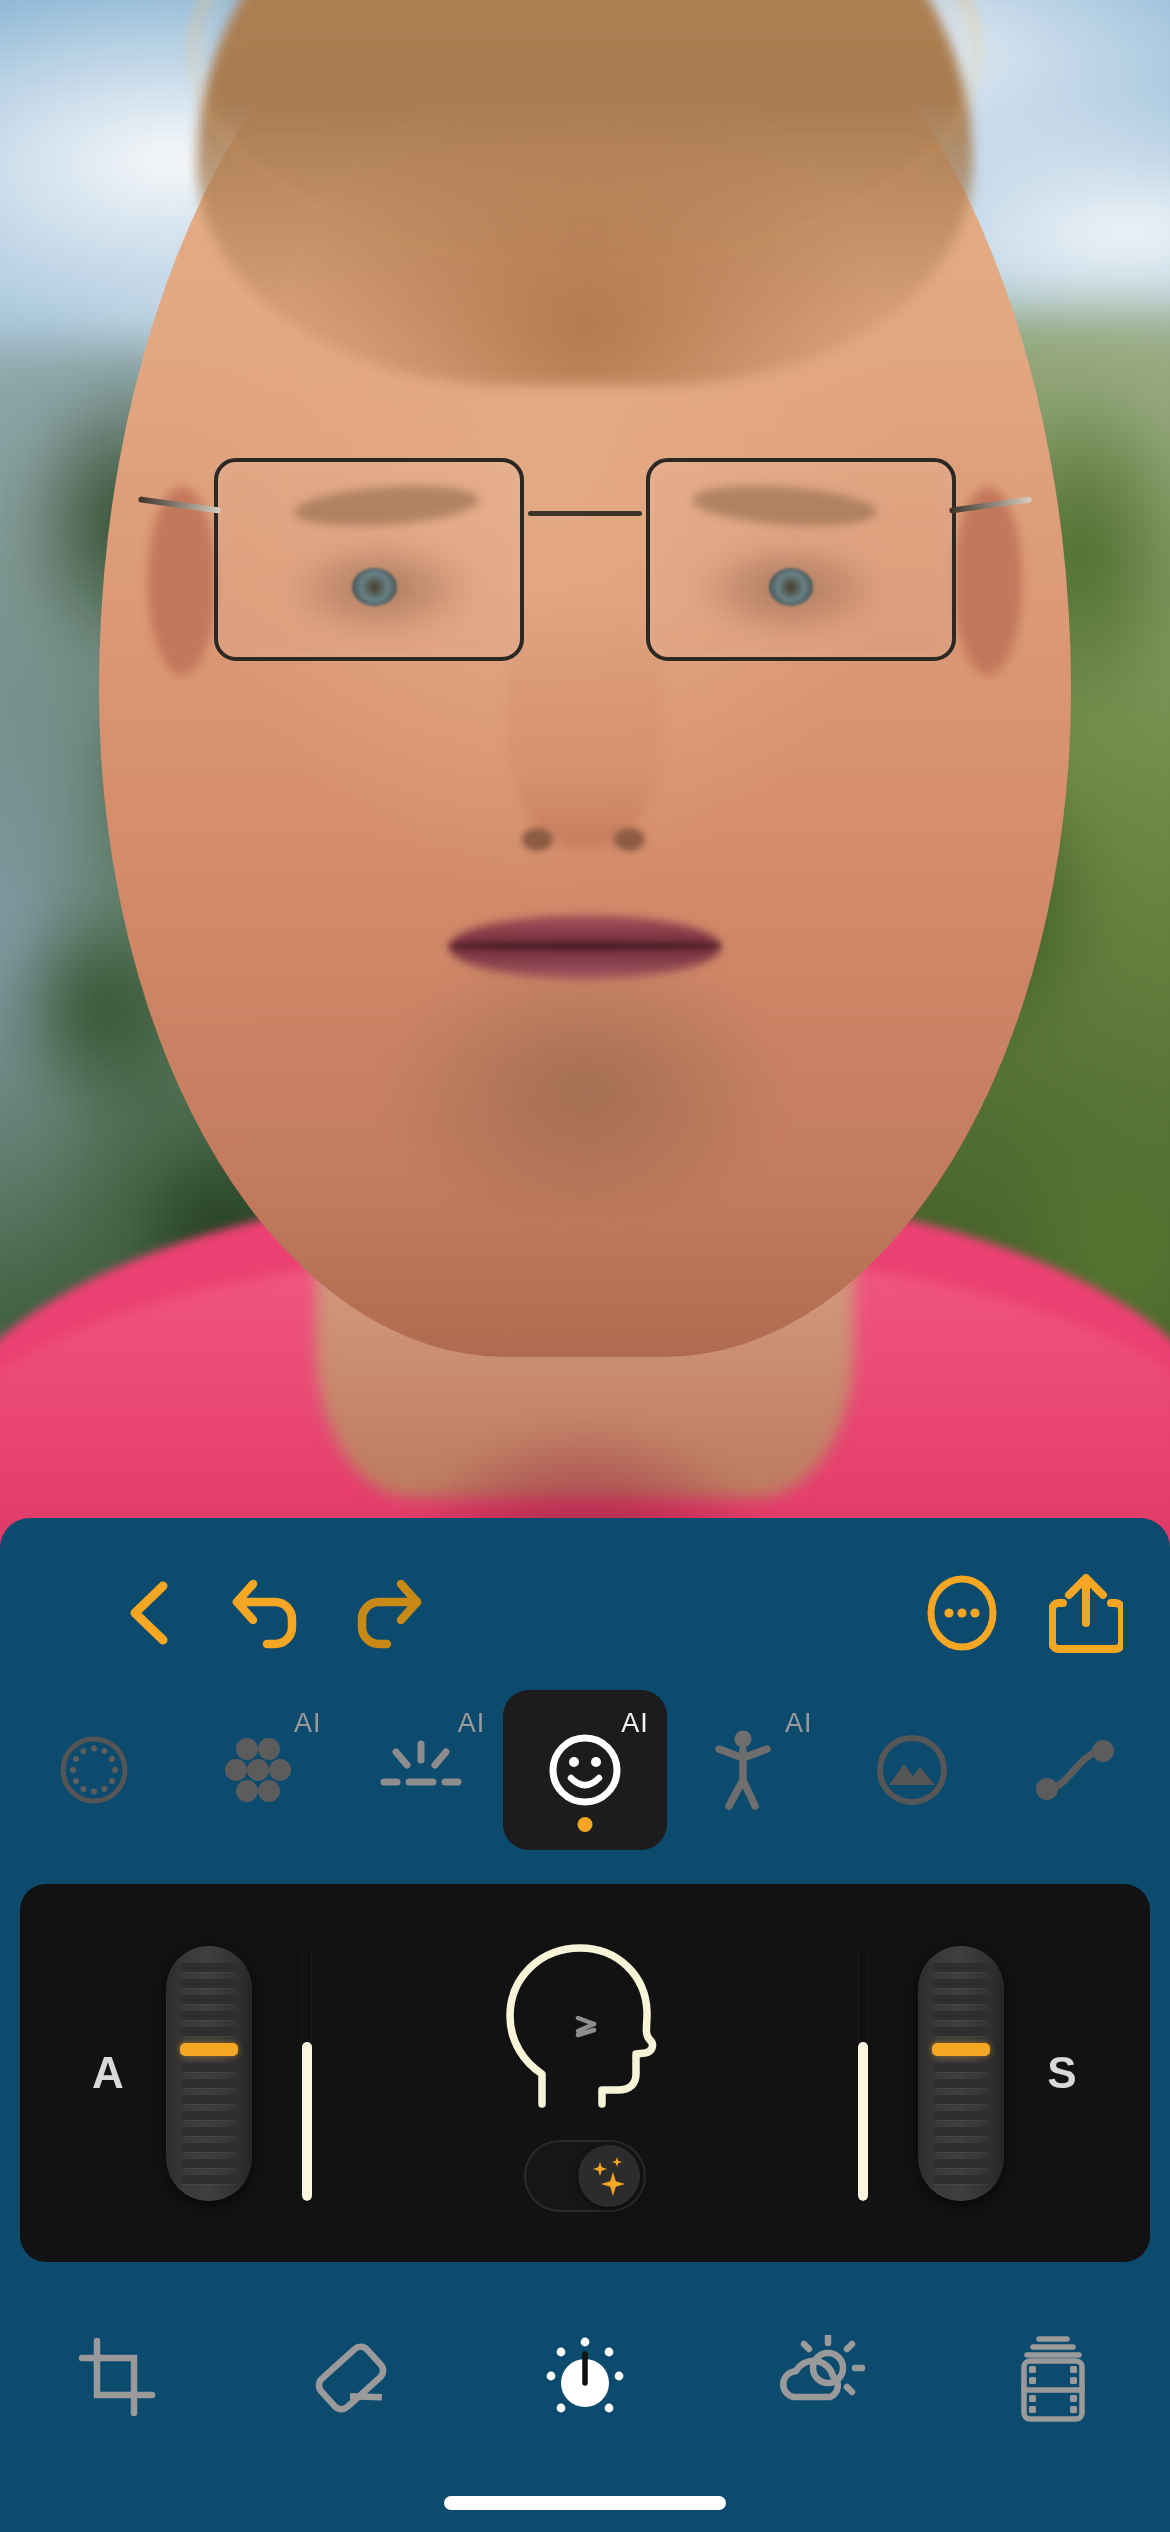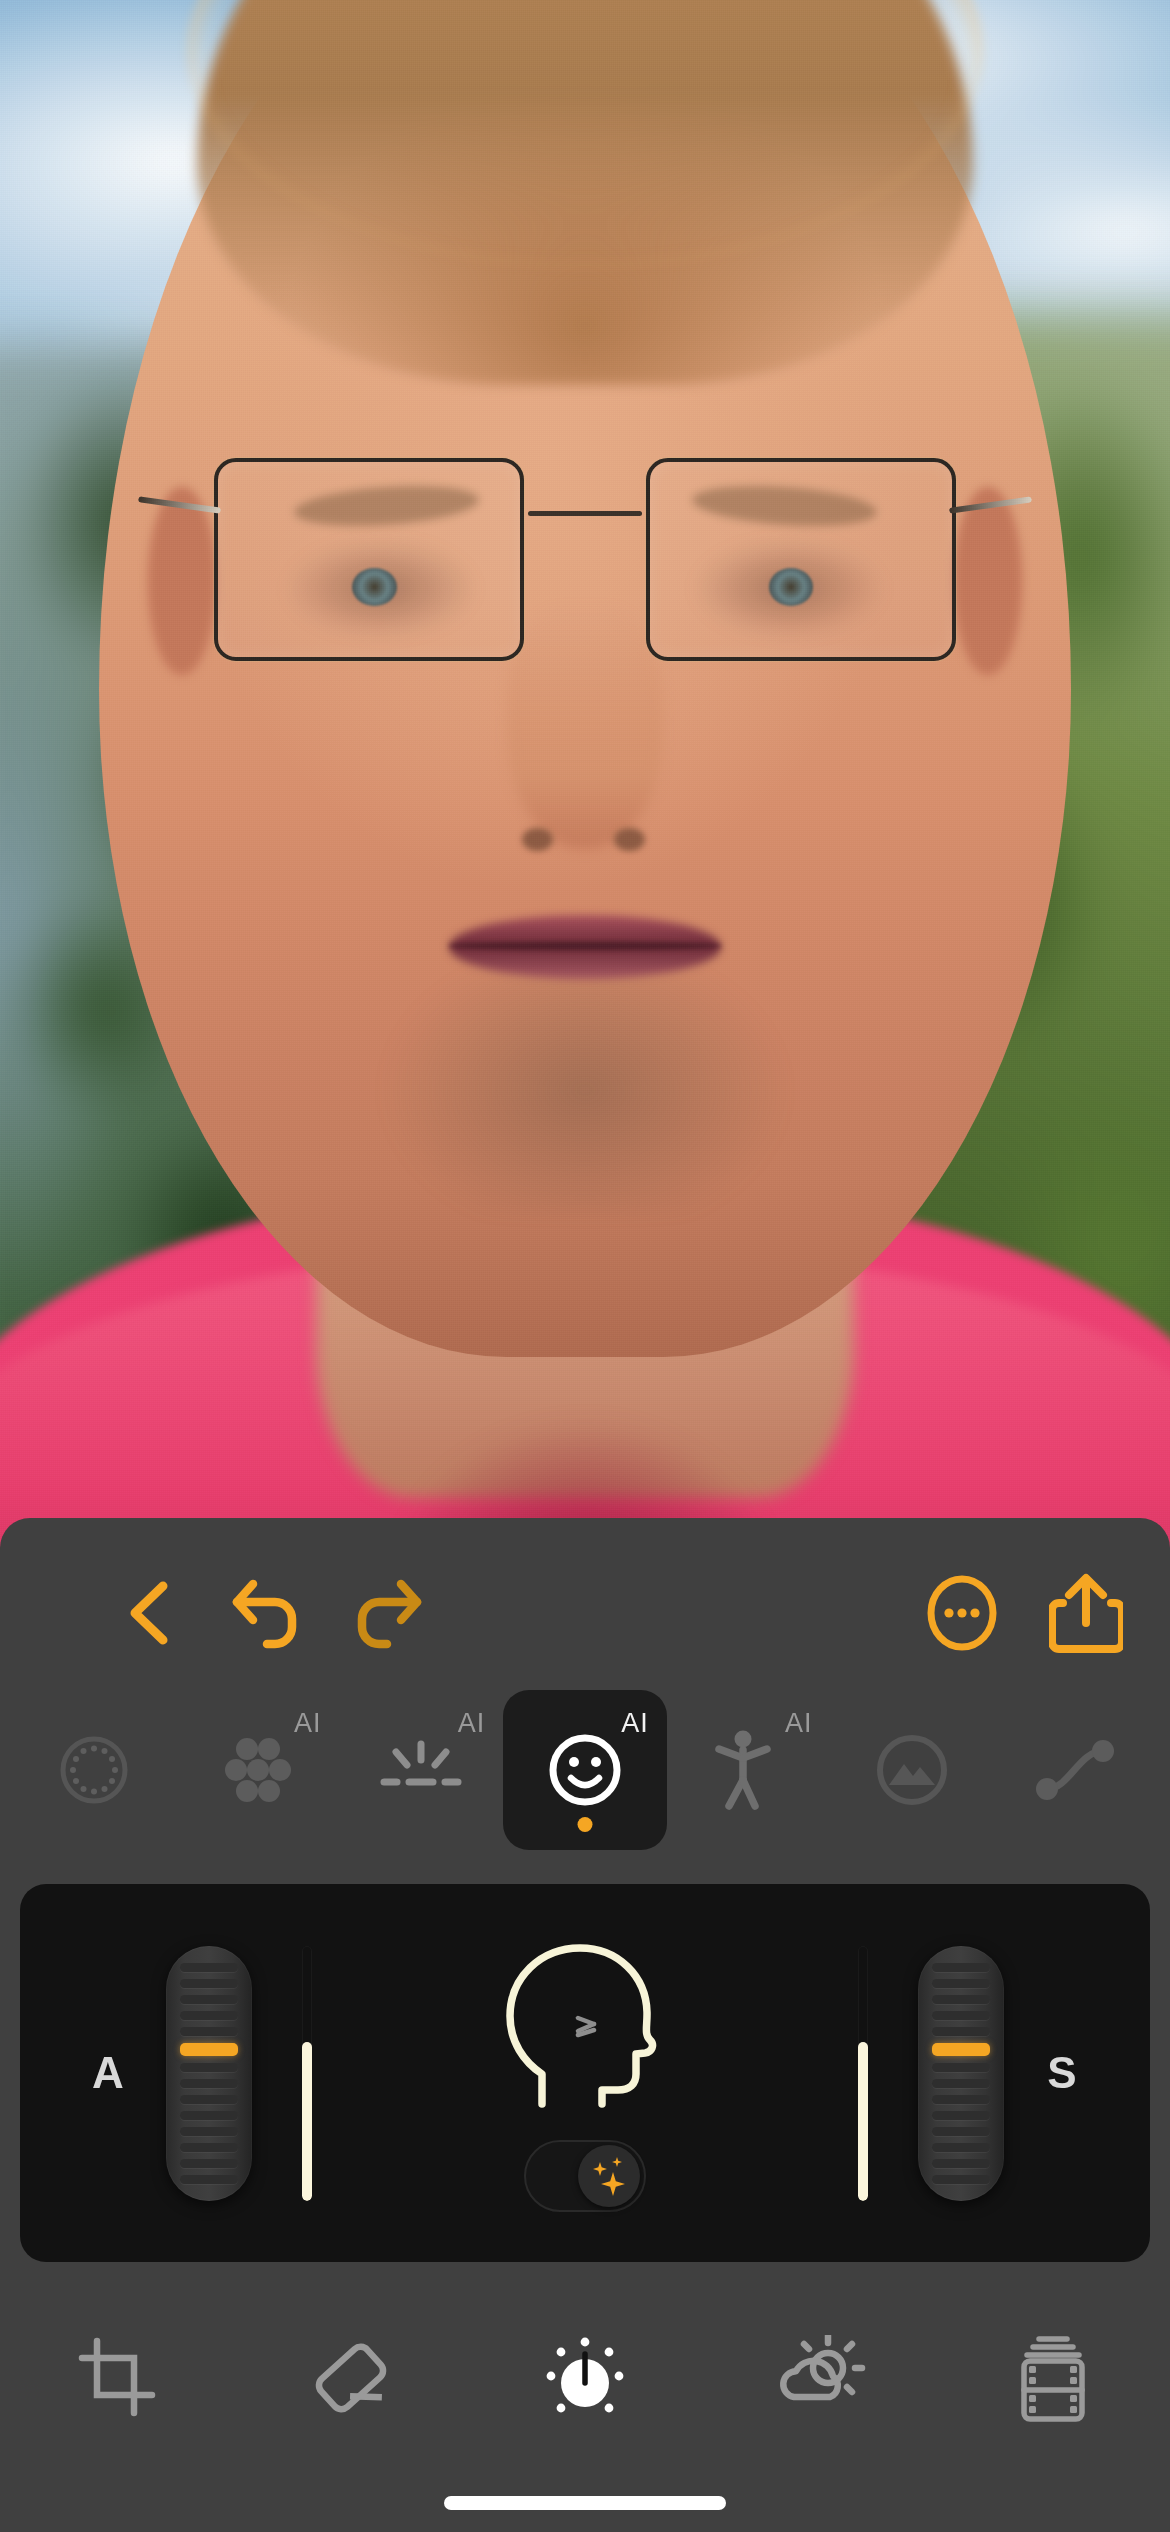--- a/index.html
+++ b/index.html
@@ -151,21 +151,21 @@
     background-image:
       repeating-linear-gradient(0deg, rgba(255,255,255,.012) 0 1px, rgba(0,0,0,.012) 1px 2px),
       repeating-linear-gradient(90deg, rgba(255,255,255,.012) 0 1px, rgba(0,0,0,.012) 1px 2px);
     pointer-events: none;
   }
 
   
   #editor {
     position: absolute; left: 0; top: 1518px;
     width: 1170px; height: 1014px;
-    background: #404040;
+    background: #0c4a6e;
     border-radius: 30px 30px 0 0;
   }
 
   
   .actionbar {
     position: absolute; left: 0; top: 40px; width: 100%; height: 110px;
     display: flex; align-items: center;
   }
   .act { display: flex; align-items: center; justify-content: center;
          width: 100px; height: 100px; }

